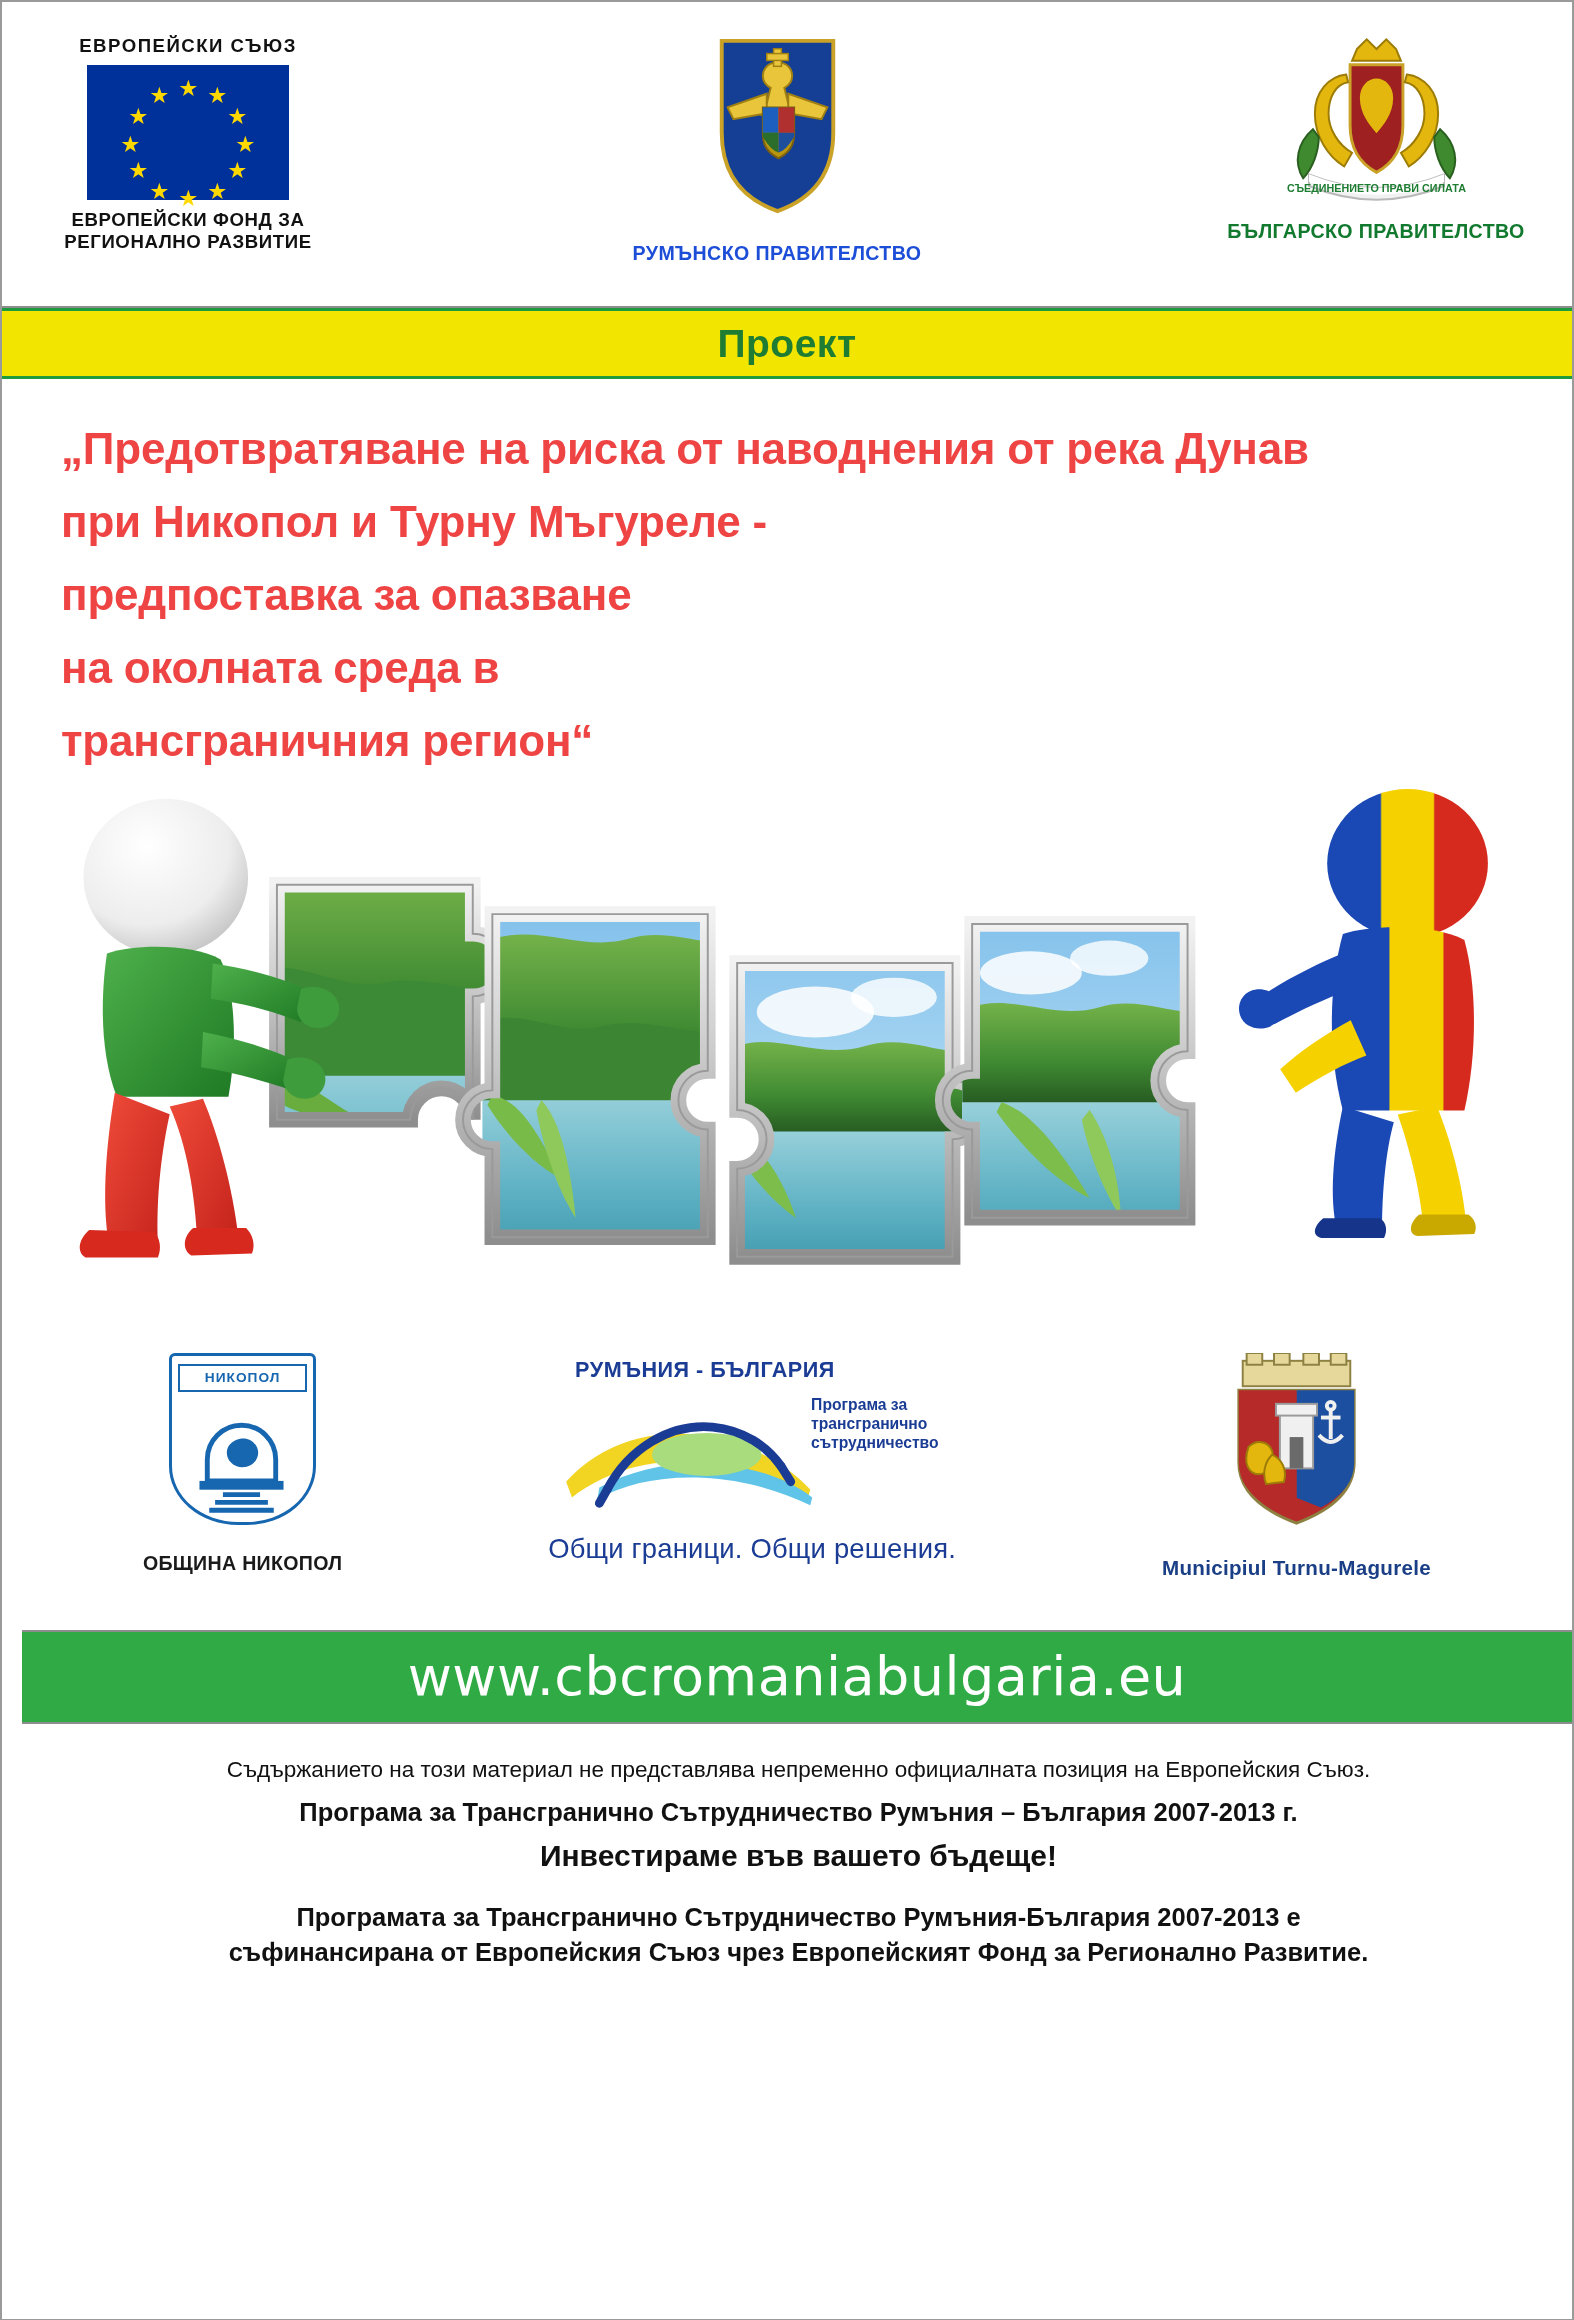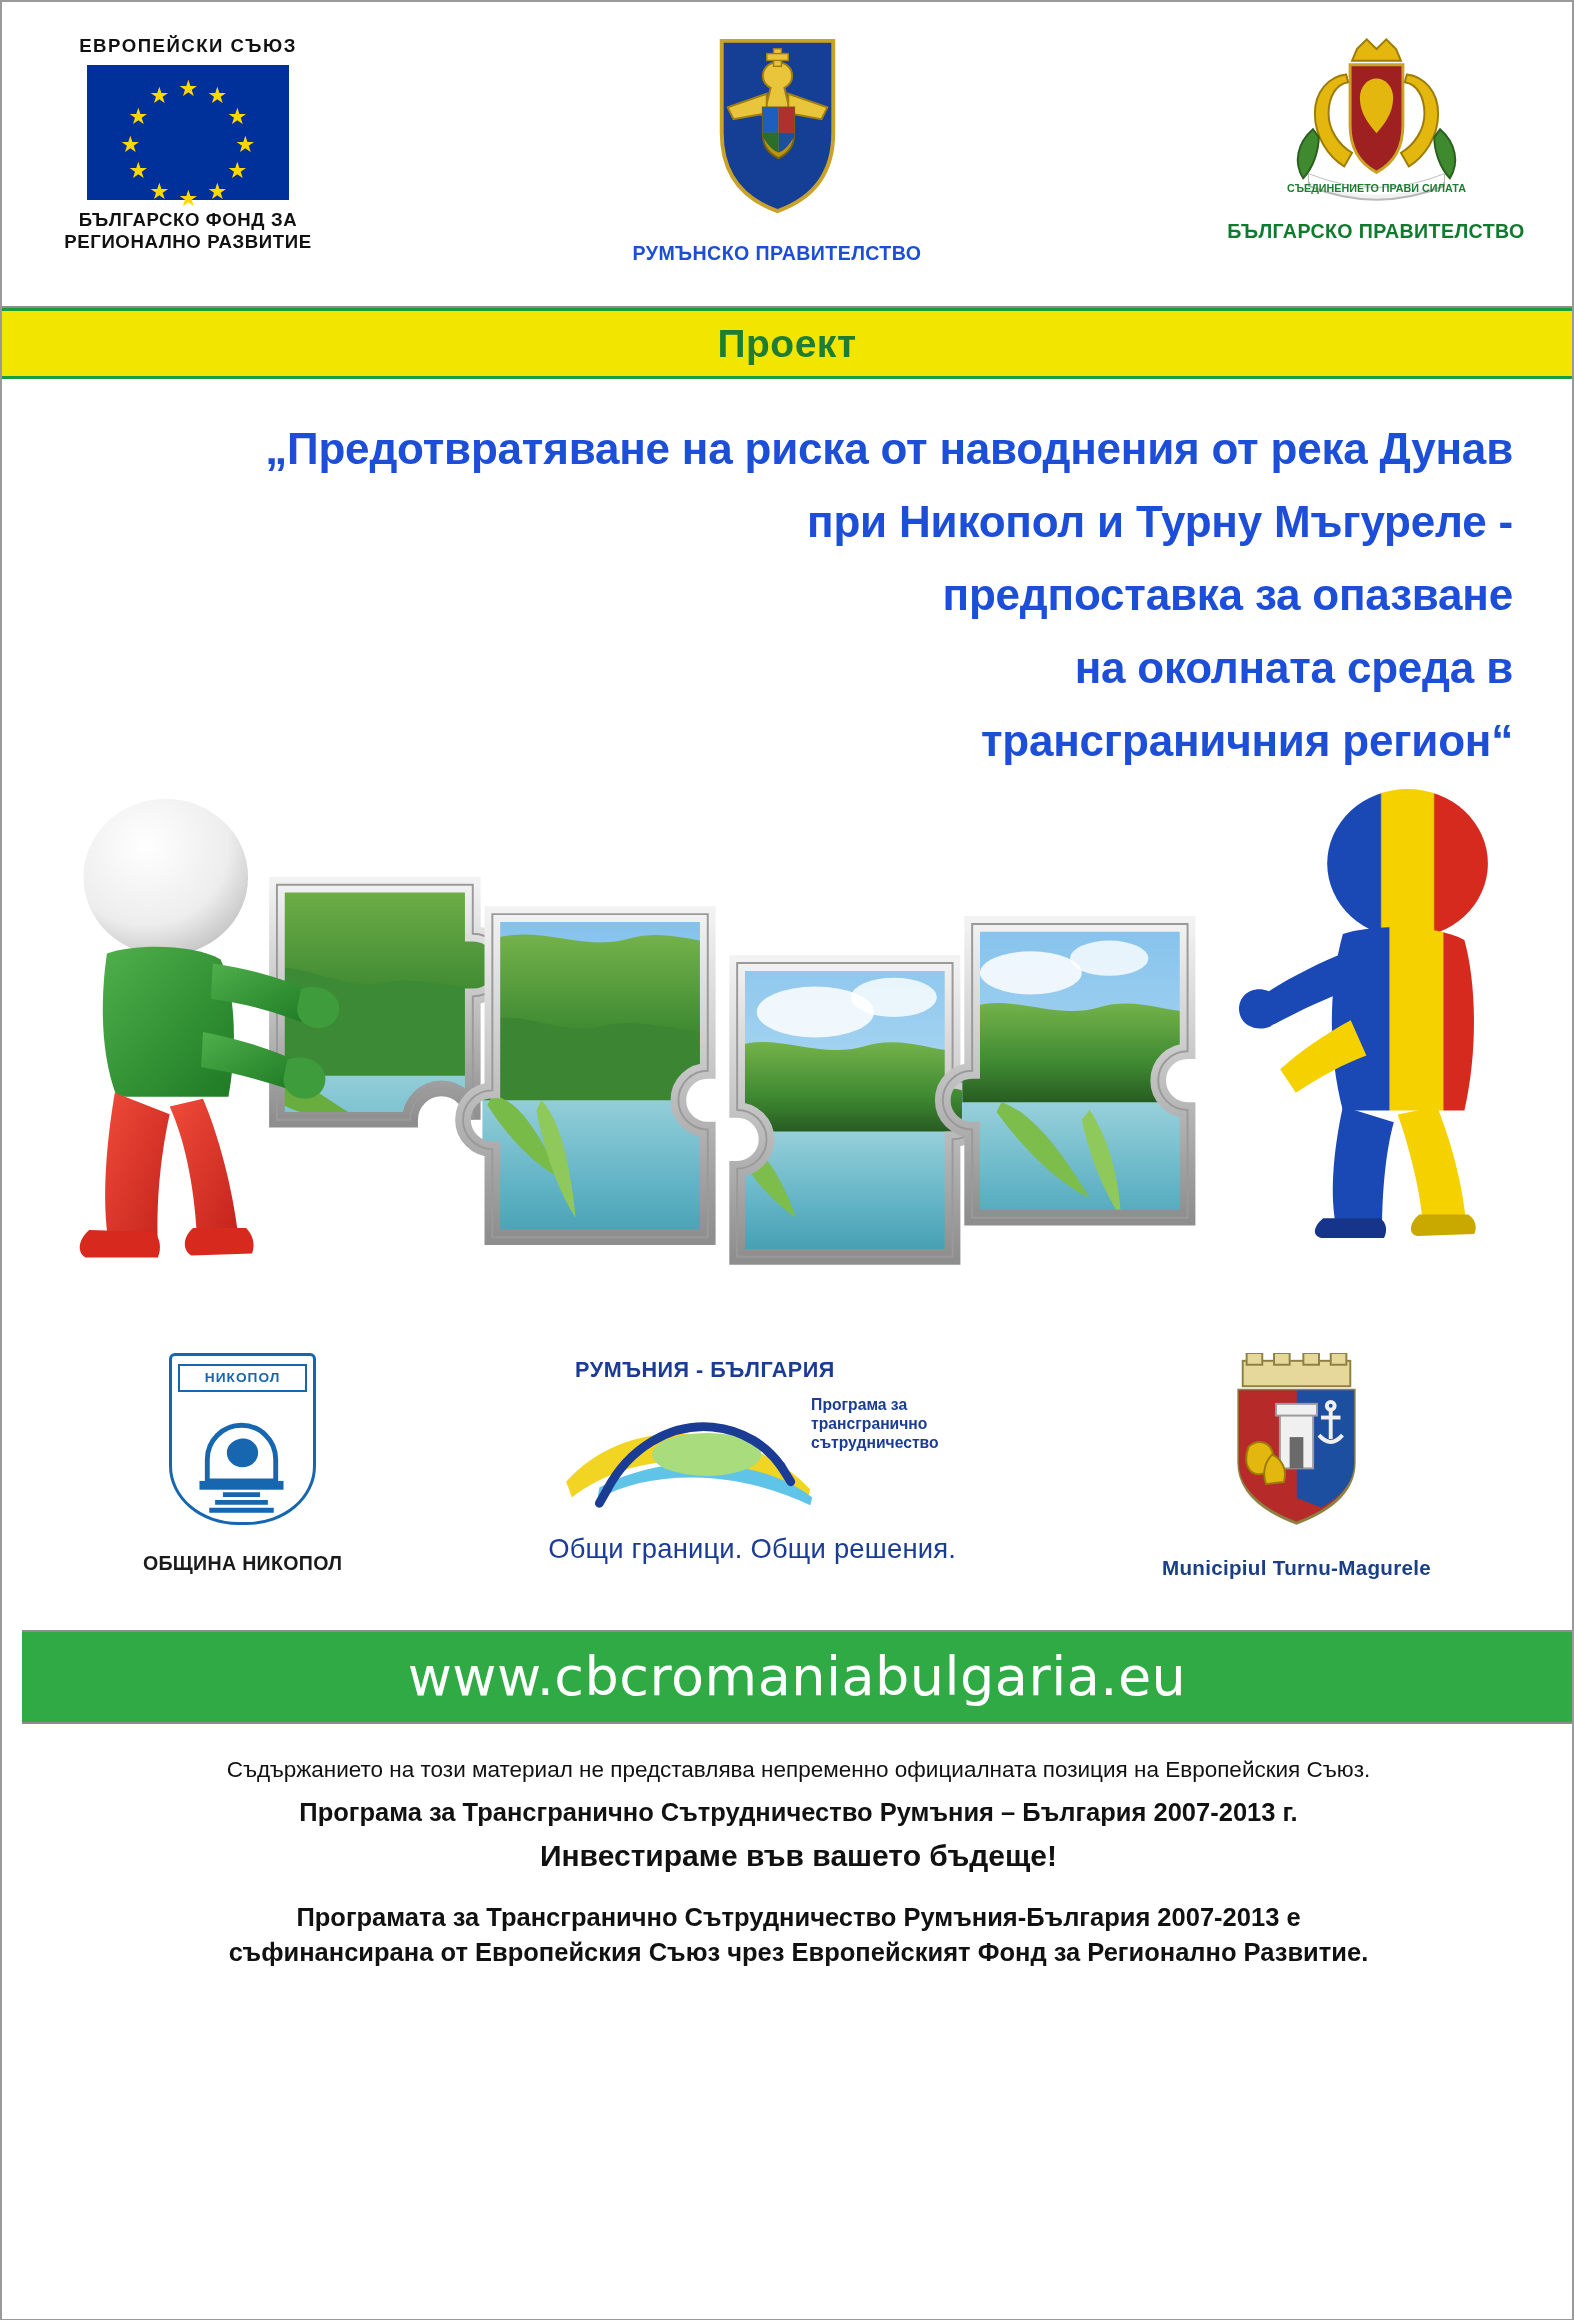--- a/index.html
+++ b/index.html
@@ -112,22 +112,22 @@
   .project-bar .label {
     font-size: 39px;
     font-weight: bold;
     color: #1e7d32;
     letter-spacing: 0.5px;
   }
 
   
   .title {
     margin: 33px 59px 0 59px;
-    text-align: right;
-    color: #1d4ed8;
+    text-align: left;
+    color: #ef4444;
     font-weight: bold;
     font-size: 43px;
     line-height: 73px;
     letter-spacing: -0.2px;
   }
   .title .l1 { font-size: 44px; }
   .title .l2 { font-size: 44px; }
   .title .l3 { font-size: 44px; }
   .title .l4 { font-size: 44px; }
   .title .l5 { font-size: 44px; }
@@ -306,21 +306,21 @@
         <span class="eu-star" style="left:139px; top:95px;">★</span>
         <span class="eu-star" style="left:119px; top:116px;">★</span>
         <span class="eu-star" style="left:90px; top:123px;">★</span>
         <span class="eu-star" style="left:61px; top:116px;">★</span>
         <span class="eu-star" style="left:40px; top:95px;">★</span>
         <span class="eu-star" style="left:32px; top:69px;">★</span>
         <span class="eu-star" style="left:40px; top:41px;">★</span>
         <span class="eu-star" style="left:61px; top:20.6px;">★</span>
       </div>
       <div class="eu-bottom-label">
-        <div>БЪЛГАРСКО ФОНД ЗА</div>
+        <div>ЕВРОПЕЙСКИ ФОНД ЗА</div>
         <div>РЕГИОНАЛНО РАЗВИТИЕ</div>
       </div>
     </div>
 
     <div class="logo-block ro">
       <div>
         <svg width="147" height="181" viewBox="0 0 150 185">
           <path d="M18 6 H132 V100 Q132 160 75 180 Q18 160 18 100 Z" fill="#143f95" stroke="#c9a227" stroke-width="4"></path>
 
           <path d="M75 28 C84 28 90 34 90 42 C90 48 86 52 82 54 L86 70 L100 78 L86 84 L82 112 L75 122 L68 112 L64 84 L50 78 L64 70 L68 54 C64 52 60 48 60 42 C60 34 66 28 75 28 Z" fill="#e8c53a" stroke="#a07f12" stroke-width="2"></path>

